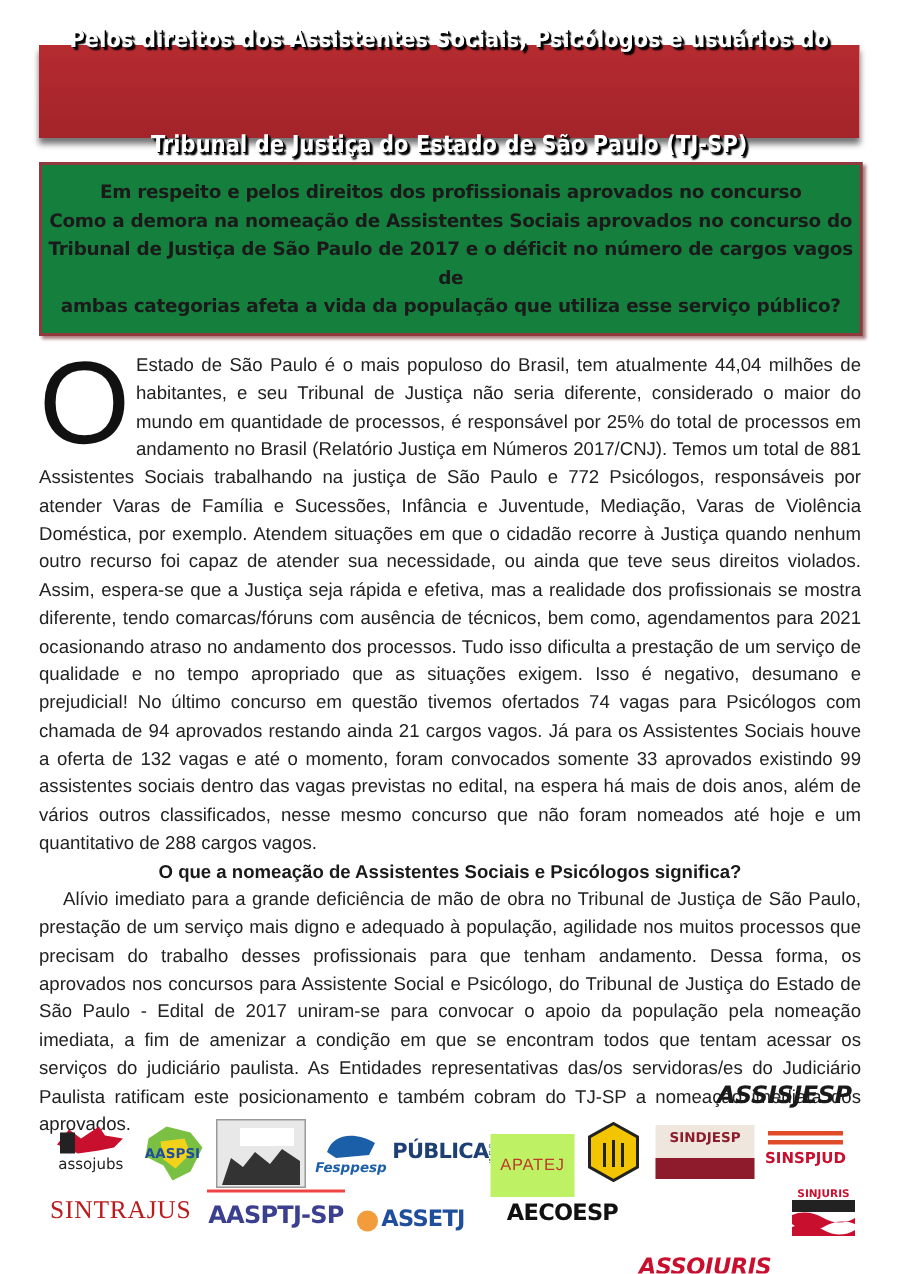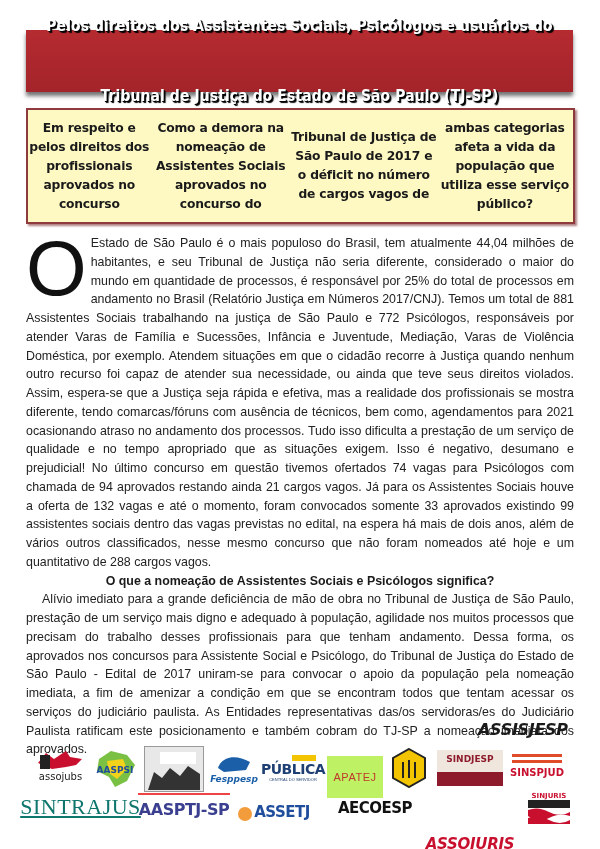--- a/index.html
+++ b/index.html
@@ -15,22 +15,22 @@
   .banner .line {
     color: #ffffff; font-weight: bold; font-size: 15.5px; letter-spacing: 0.1px;
     line-height: 22px; text-shadow: 1px 1px 0 #000, 2px 2px 1px #000;
     font-family: "DejaVu Sans", sans-serif; font-stretch: condensed;
   }
 
   .intro-box {
     position: absolute; left: 26px; top: 108px; width: 545px; height: 112px;
     border: 2px solid #8e3a3f;
     box-shadow: 2px 2px 2px rgba(120,40,45,0.6);
-    display: flex; justify-content: center; align-items: center;
-    background: #fef9c3;
+    display: flex; flex-direction: column; justify-content: center; align-items: center;
+    background: #15803d;
   }
   .intro-box .q {
     font-family: "DejaVu Sans", sans-serif; font-weight: bold; font-size: 12.3px;
     line-height: 19px; color: #1a1a1a; text-align: center; letter-spacing: -0.2px;
   }
 
   .body-text {
     position: absolute; left: 26px; top: 234px; width: 548px;
     font-family: "Liberation Sans", sans-serif; font-size: 12.4px; line-height: 18.75px;
     text-align: justify; color: #222;
@@ -103,21 +103,21 @@
   </svg>
 </div>
 
 <div class="logo" style="left:208px;top:746px;width:52px;height:44px;flex-direction:column;">
   <svg width="36" height="22" viewBox="0 0 36 22">
     <path d="M2 16 C6 4 20 2 34 10 L30 18 L8 20 Z" fill="#1b5fa8"></path>
   </svg>
   <span class="logo-text" style="font-size:9px;color:#1b5fa8;font-style:italic;">Fesppesp</span>
 </div>
 
-<div class="logo" style="left:263px;top:748px;width:60px;height:40px;flex-direction:column;">
+<div class="logo" style="left:263px;top:748px;width:60px;height:40px;flex-direction:row;">
   <span style="display:block;width:24px;height:6px;background:#f2c500;margin-left:22px;"></span>
   <span class="logo-text" style="font-size:14px;color:#1d3f73;letter-spacing:-0.5px;">PÚBLICA</span>
   <span style="font-size:4px;color:#1d3f73;">CENTRAL DO SERVIDOR</span>
 </div>
 
 <div class="logo" style="left:327px;top:756px;width:56px;height:42px;background:#bef264;">
   <span style="font-size:11px;color:#c0392b;letter-spacing:0.5px;">APATEJ</span>
 </div>
 
 <div class="logo" style="left:390px;top:748px;width:38px;height:40px;">
@@ -132,21 +132,21 @@
   <span style="display:block;width:66px;height:14px;background:#8e1b2c;margin-top:auto;"></span>
 </div>
 
 <div class="logo" style="left:506px;top:748px;width:62px;height:36px;flex-direction:column;">
   <span style="display:block;width:50px;height:3px;background:#e04b2a;margin-bottom:3px;"></span>
   <span style="display:block;width:50px;height:3px;background:#e04b2a;margin-bottom:4px;"></span>
   <span class="logo-text" style="font-size:10px;color:#c8102e;">SINSPJUD</span>
 </div>
 
 <div class="logo" style="left:33px;top:793px;width:95px;height:28px;">
-  <span style="font-family:'Liberation Serif',serif;font-size:22px;color:#0f766e;letter-spacing:0.5px;text-decoration:underline;">SINTRAJUS</span>
+  <span style="font-family:'Liberation Serif',serif;font-size:17px;color:#b91c1c;letter-spacing:0.5px;">SINTRAJUS</span>
 </div>
 
 <div class="logo" style="left:138px;top:793px;width:92px;height:28px;border-top:2px solid #ef4444;">
   <span class="logo-text" style="font-size:16px;color:#3b3f8f;letter-spacing:-0.5px;">AASPTJ-SP</span>
 </div>
 
 <div class="logo" style="left:234px;top:795px;width:80px;height:26px;align-items:flex-end;">
   <span style="display:inline-block;width:14px;height:14px;border-radius:50%;background:#f39c3b;margin-right:2px;"></span>
   <span class="logo-text" style="font-size:15px;color:#1f4e9c;letter-spacing:-0.5px;">ASSETJ</span>
 </div>

